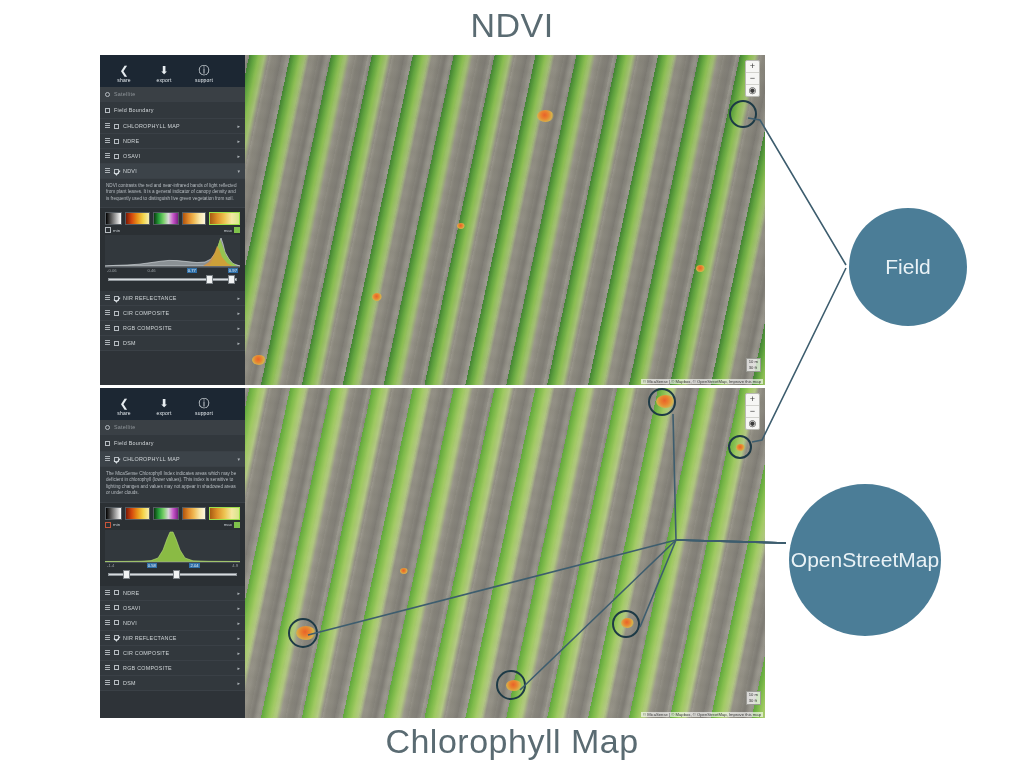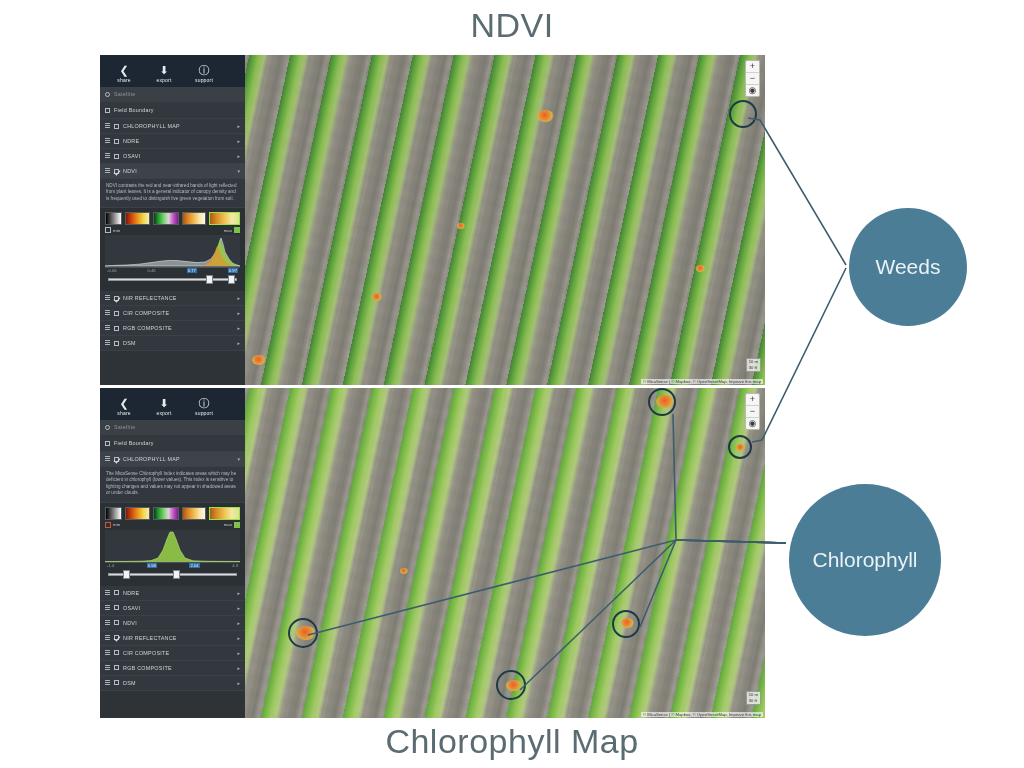--- a/index.html
+++ b/index.html
@@ -544,21 +544,21 @@
       <path d="M846,268 L762,440 L752,442"></path>
 
       <path d="M786,543 L676,540 L673,414"></path>
       <path d="M786,543 L676,540 L640,627"></path>
       <path d="M786,543 L676,540 L520,690"></path>
       <path d="M786,543 L676,540 L308,635"></path>
     </g>
   </svg>
 
   <div class="bubble" id="bubble-weeds">
-    <span>Weeds</span>
+    <span>Field</span>
   </div>
   <div class="bubble" id="bubble-phyt">
-    <span>Chlorophyll</span>
+    <span>OpenStreetMap</span>
   </div>
 
   <div class="title" id="title-chloro">Chlorophyll Map</div>
 
 </div>
 
 </body></html>

